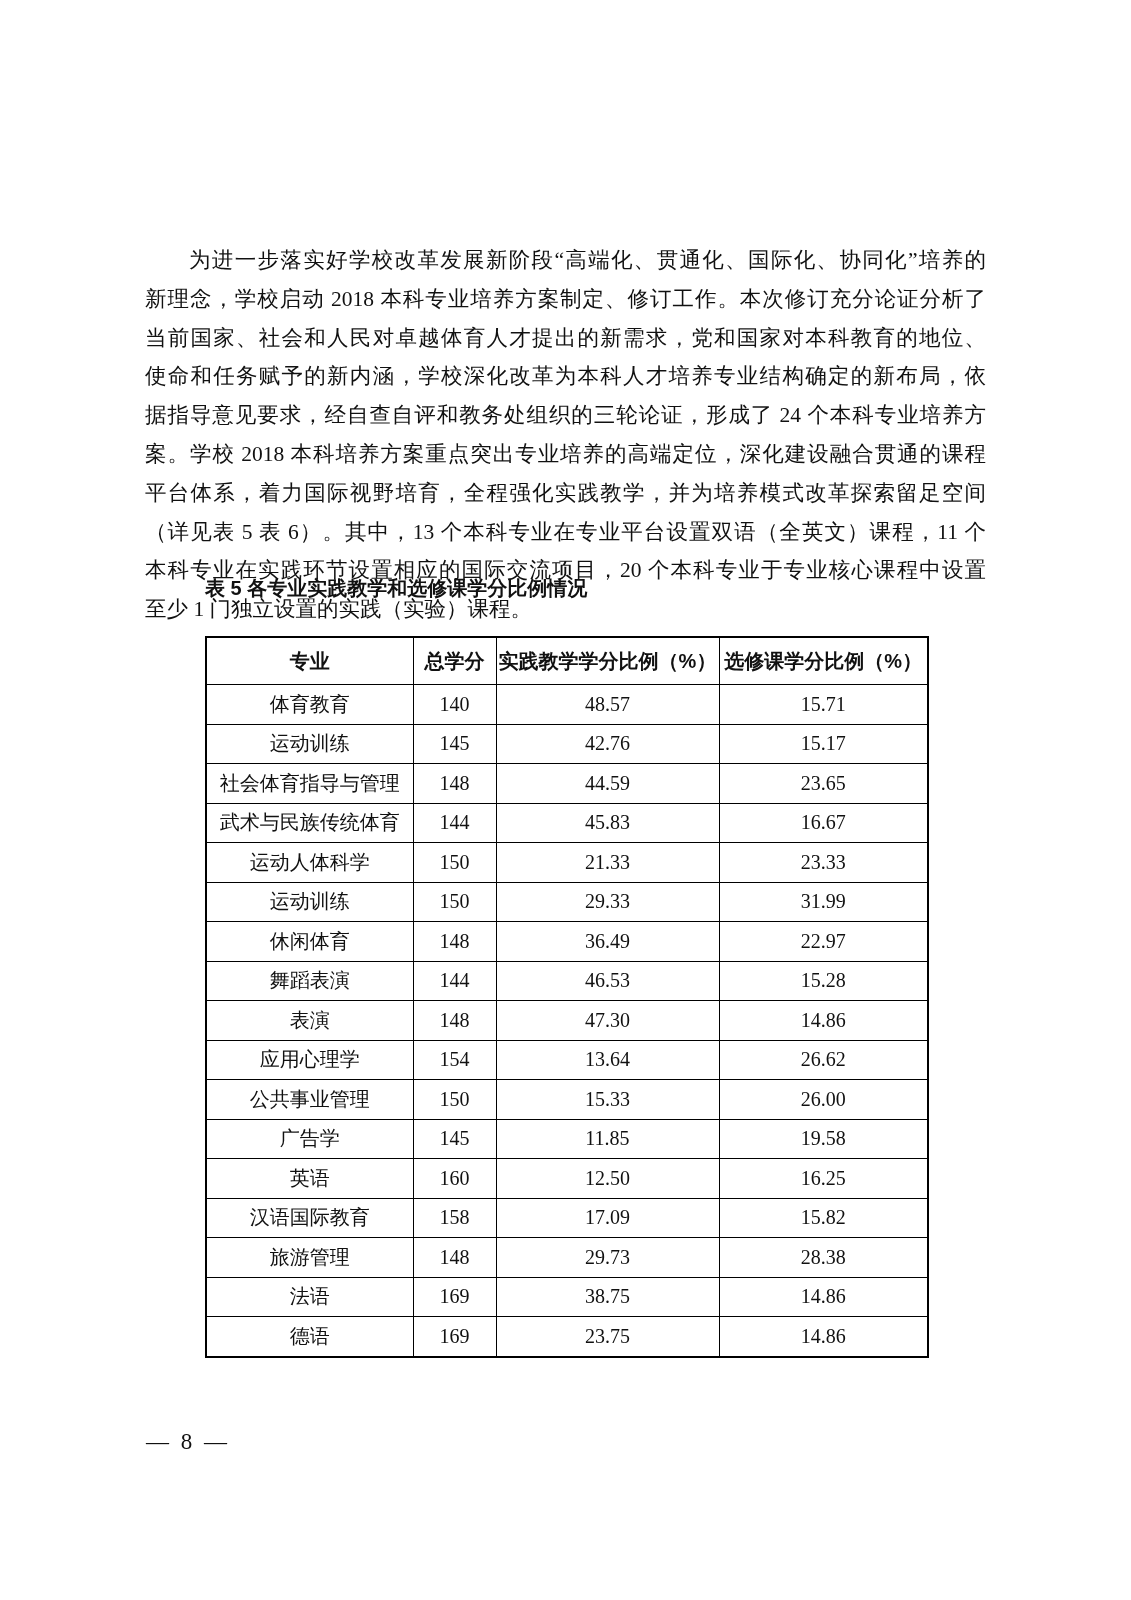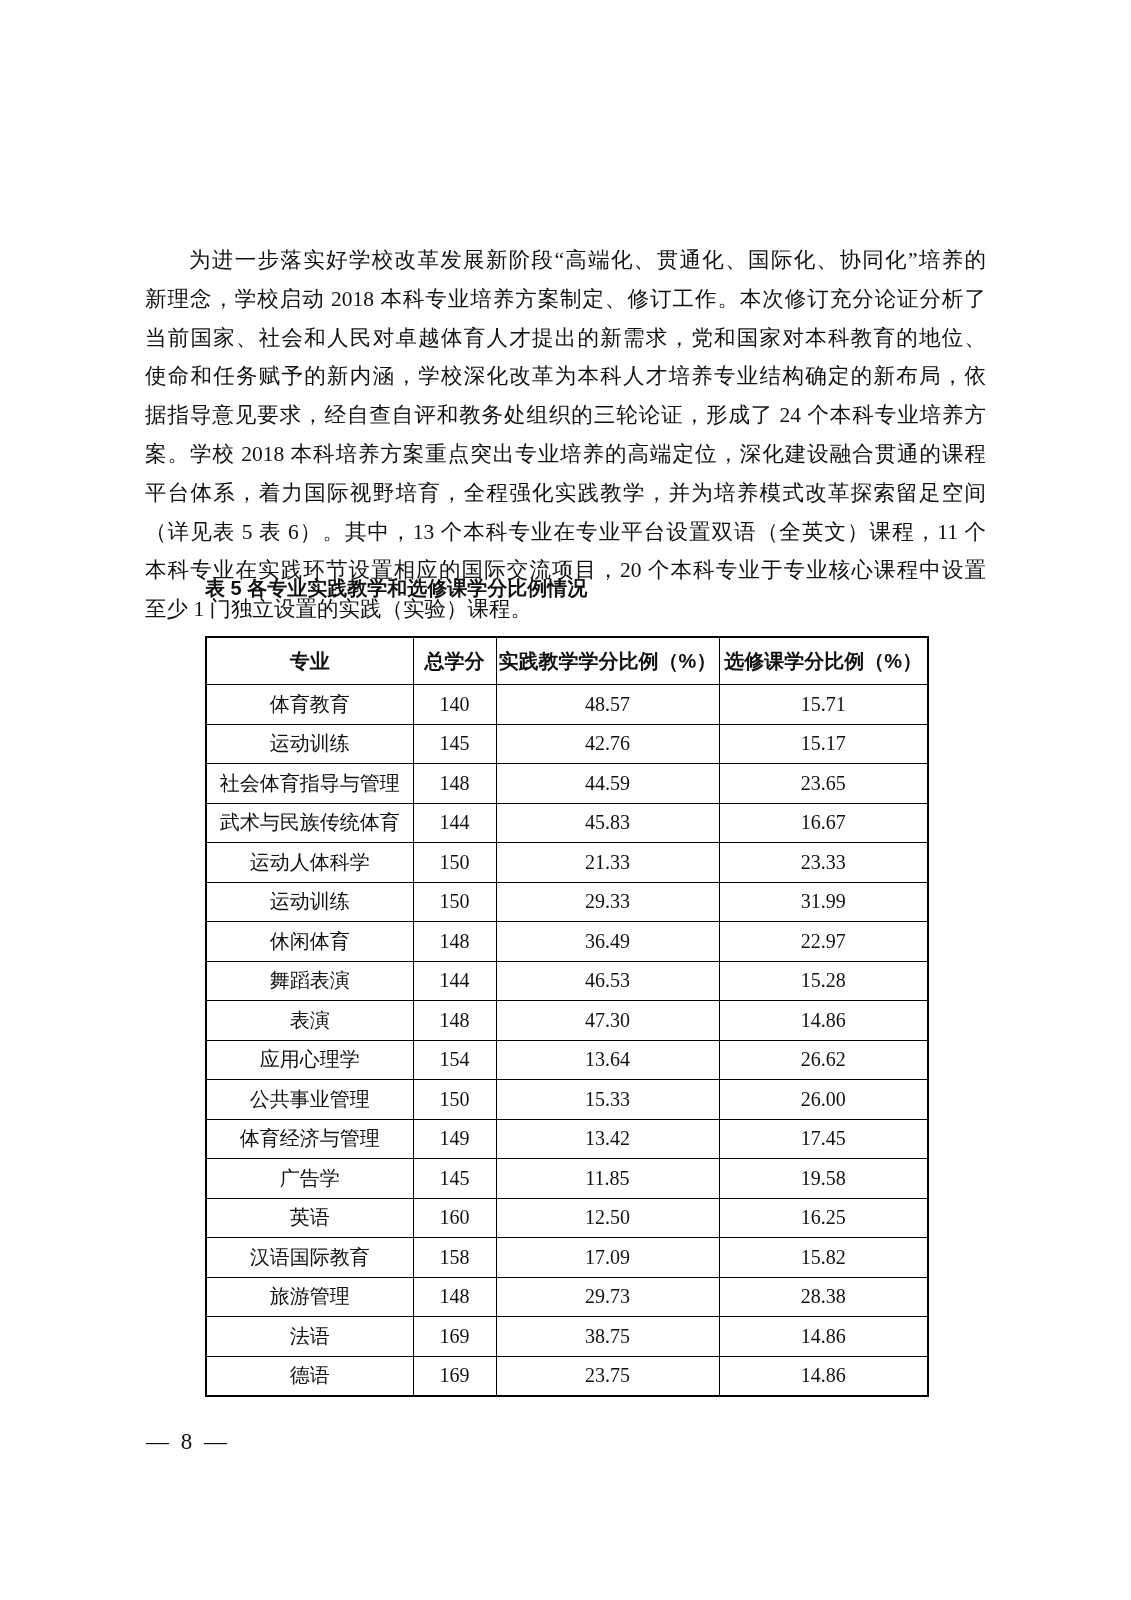--- a/index.html
+++ b/index.html
@@ -192,26 +192,20 @@
           <td>13.64</td>
           <td>26.62</td>
         </tr>
         <tr>
           <td>公共事业管理</td>
           <td>150</td>
           <td>15.33</td>
           <td>26.00</td>
         </tr>
         <tr>
-          <td>体育经济与管理</td>
-          <td>149</td>
-          <td>13.42</td>
-          <td>17.45</td>
-        </tr>
-        <tr>
           <td>广告学</td>
           <td>145</td>
           <td>11.85</td>
           <td>19.58</td>
         </tr>
         <tr>
           <td>英语</td>
           <td>160</td>
           <td>12.50</td>
           <td>16.25</td>

